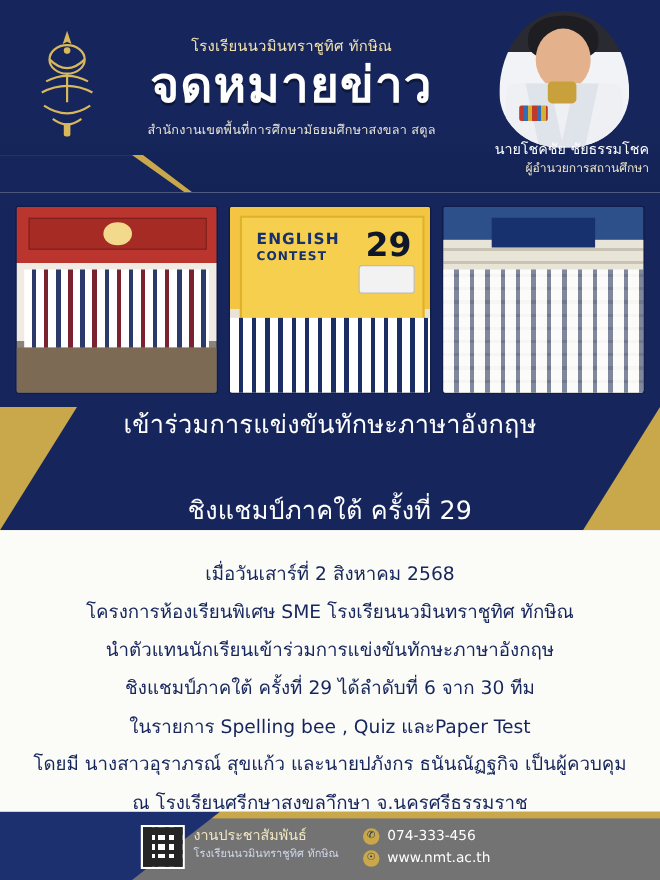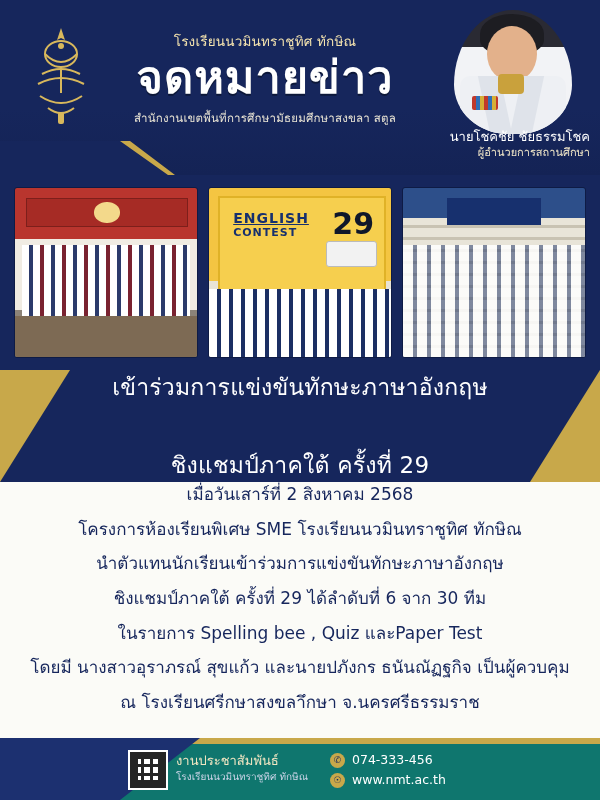--- a/index.html
+++ b/index.html
@@ -98,21 +98,21 @@
   
   .p1{background:linear-gradient(180deg,#b9352e 0 30%,#f0ece3 30% 72%,#8c8378 72% 100%);}
   .p1 .banner{position:absolute;left:6%;top:6%;width:88%;height:16%;background:#a62b25;border:1px solid #7d1f1b;}
   .p1 .banner:after{content:"";position:absolute;left:42%;top:12%;width:16%;height:76%;background:#f3d98b;border-radius:50%;}
   .p1 .row{position:absolute;bottom:24%;left:4%;width:92%;height:42%;
     background:repeating-linear-gradient(90deg,#ffffff 0 7px,#2b3a6b 7px 11px,#ffffff 11px 18px,#7a2230 18px 22px);}
   .p1 .table{position:absolute;bottom:0;left:0;width:100%;height:24%;background:#7d6a54;}
   
   .p2{background:linear-gradient(180deg,#f4c542 0 55%,#e8e3d6 55% 100%);}
   .p2 .poster2{position:absolute;left:5%;top:5%;width:90%;height:55%;background:#f6cf4e;border:2px solid #e0b227;}
-  .p2 .eng{position:absolute;left:8%;top:12%;font-size:14px;font-weight:bold;color:#17306e;letter-spacing:1px;text-decoration:underline;}
+  .p2 .eng{position:absolute;left:8%;top:12%;font-size:14px;font-weight:bold;color:#17306e;letter-spacing:1px;}
   .p2 .con{position:absolute;left:8%;top:30%;font-size:11px;font-weight:bold;color:#17306e;letter-spacing:1px;}
   .p2 .num29{position:absolute;right:6%;top:8%;font-size:30px;font-weight:bold;color:#0f172a;}
   .p2 .badge{position:absolute;right:4%;top:46%;width:30%;height:26%;background:#f2f2f2;border:1px solid #bbb;border-radius:3px;}
   .p2 .kids{position:absolute;bottom:0;left:0;width:100%;height:40%;
     background:repeating-linear-gradient(90deg,#ffffff 0 8px,#1b2e63 8px 12px);}
   
   .p3{background:linear-gradient(180deg,#2d4f8a 0 18%,#dcd8cc 18% 100%);}
   .p3 .hall{position:absolute;left:0;top:18%;width:100%;height:82%;
     background:repeating-linear-gradient(0deg,#e8e4d8 0 9px,#c8c2b2 9px 12px);}
   .p3 .desks{position:absolute;left:0;top:34%;width:100%;height:66%;
@@ -133,31 +133,31 @@
     position:absolute;top:0;width:70px;height:112px;background:#c8a84a;
   }
   .band-deco-l{left:0;clip-path:polygon(0 0,70px 0,0 112px);}
   .band-deco-r{right:0;clip-path:polygon(70px 0,70px 112px,0 112px);}
 
   
   .body-text{
     position:absolute;left:0;top:482px;width:600px;height:268px;
     background:#fbfbf7;
     display:flex;flex-direction:column;align-items:center;justify-content:flex-start;
-    box-sizing:border-box;
+    padding-top:28px;box-sizing:border-box;
     color:#1a2a5e;text-align:center;
   }
   .body-text p{
     margin:0 0 10px 0;font-size:17px;line-height:1.45;color:#16265c;
   }
 
   
   .footer{
     position:absolute;left:0;bottom:0;width:600px;height:62px;
-    background:#0f766e;color:#fff;
+    background:#737373;color:#fff;
   }
   .footer-gold{
     position:absolute;left:0;top:0;width:600px;height:6px;background:#c8a84a;
   }
   .qr{
     position:absolute;left:128px;top:12px;width:40px;height:40px;background:#fff;
     padding:2px;box-sizing:border-box;
   }
   .qr i{
     display:block;width:100%;height:100%;

